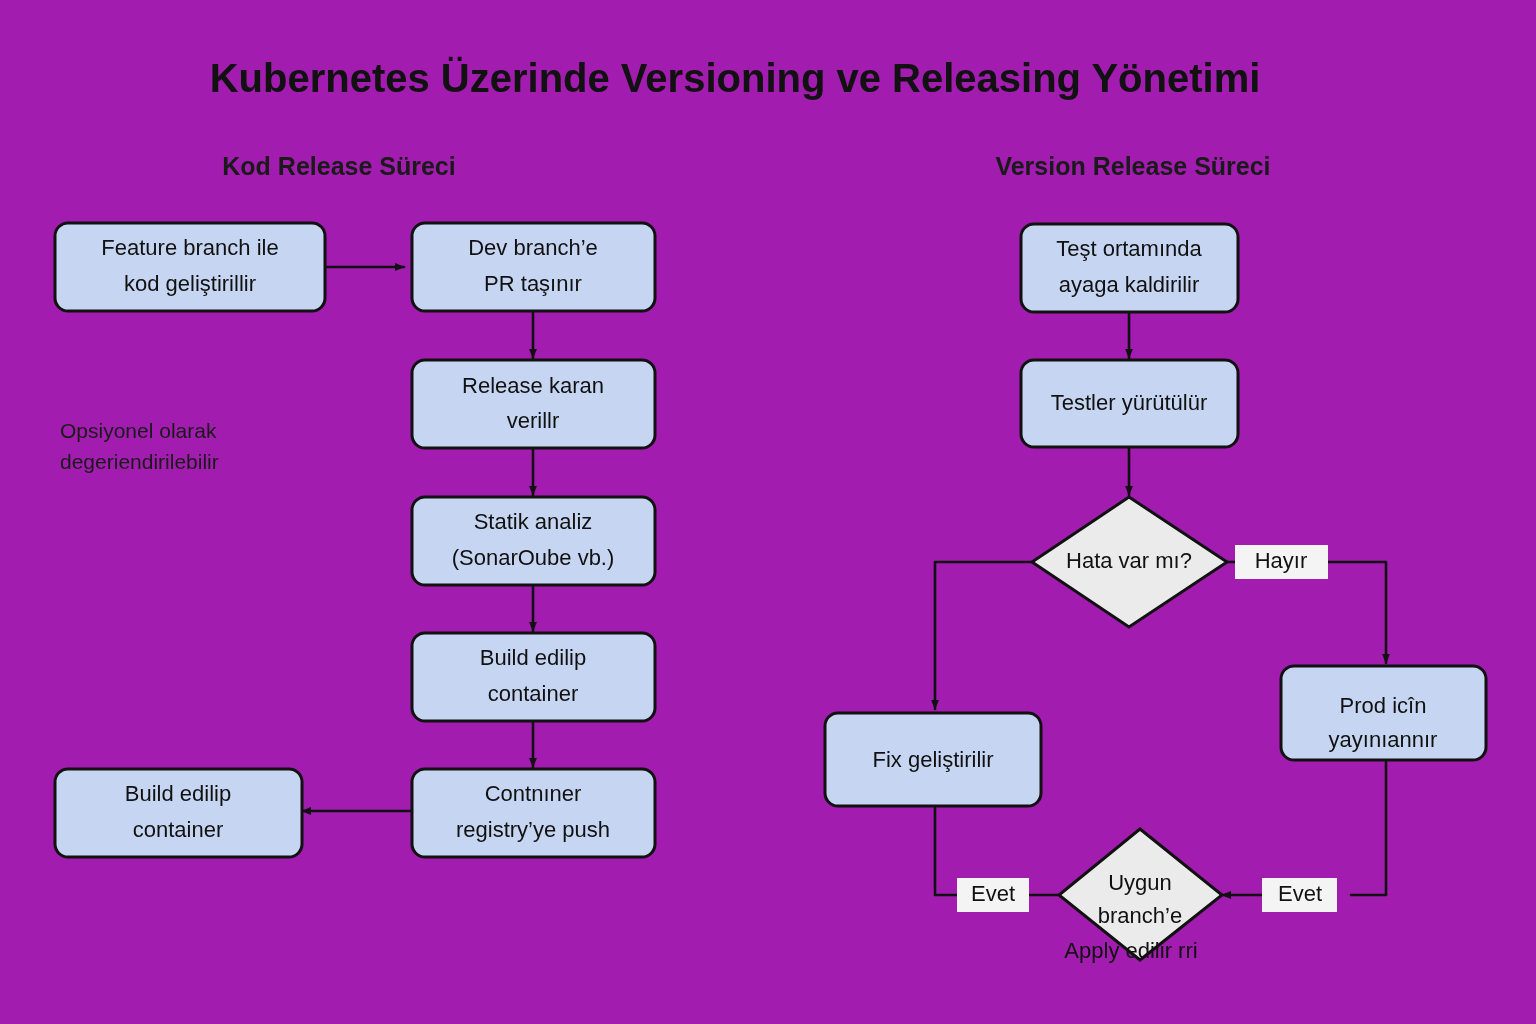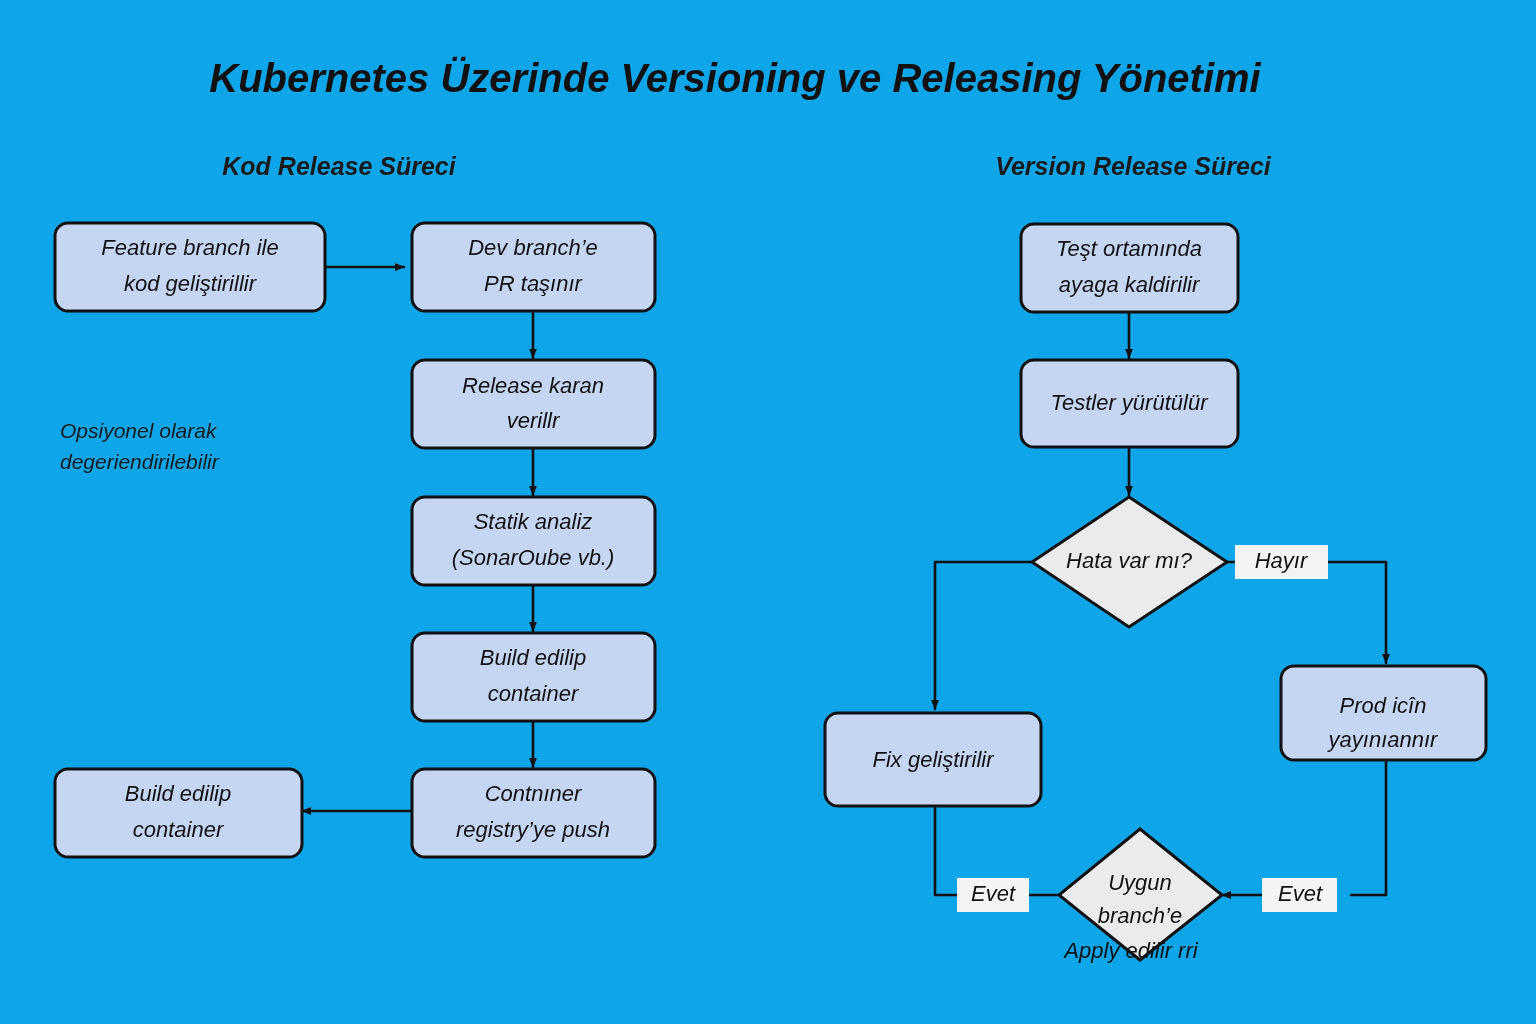--- a/index.html
+++ b/index.html
@@ -70,21 +70,21 @@
     text-anchor: middle;
     dominant-baseline: middle;
   }
   .edge-label-bg {
     fill: #f4f4f4;
   }
 </style>
 </head>
 <body>
 
-<div id="canvas" style="background: #0ea5e9; font-style: italic;">
+<div id="canvas" style="background: #a21caf;">
   <svg id="diagram-svg" viewBox="0 0 1536 1024">
     <defs>
       <marker id="arrow" markerWidth="11" markerHeight="11" refX="9.2" refY="4" orient="auto" markerUnits="userSpaceOnUse">
         <path d="M0,0 L10,4 L0,8 z" fill="#111111"></path>
       </marker>
     </defs>
 
     <text class="title-text" x="735" y="81">Kubernetes Üzerinde Versioning ve Releasing Yönetimi</text>
     <text class="subtitle-text" x="339" y="168">Kod Release Süreci</text>
     <text class="subtitle-text" x="1133" y="168">Version Release Süreci</text>

